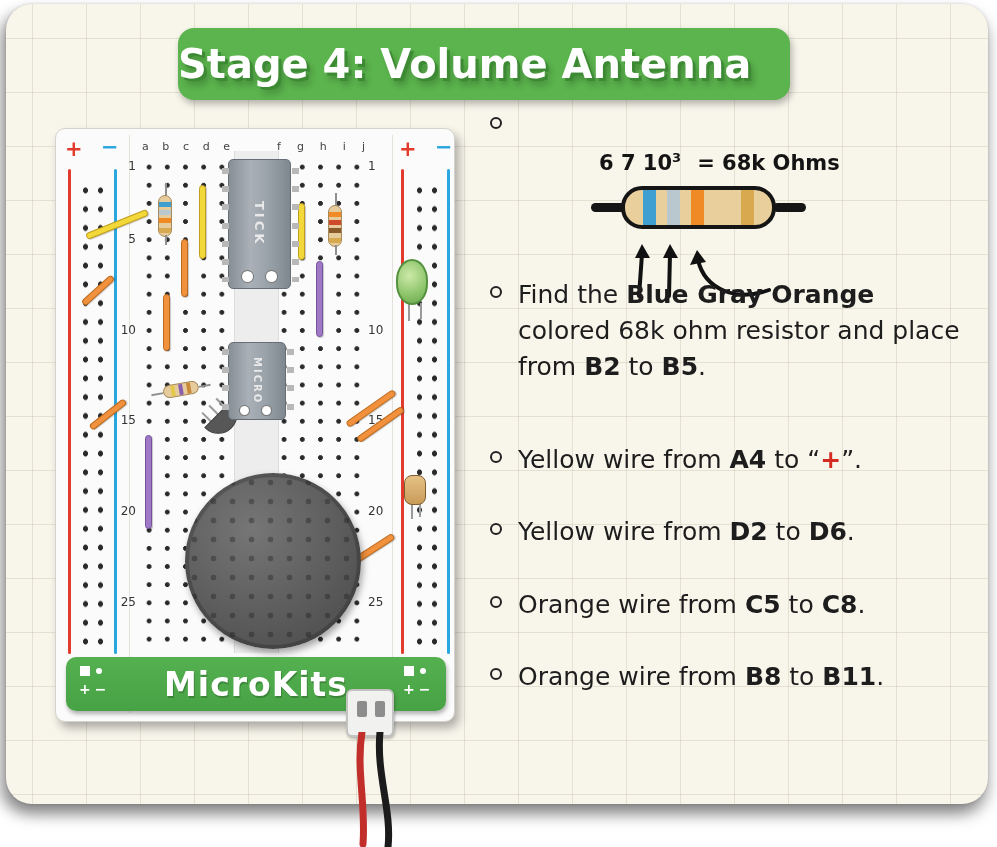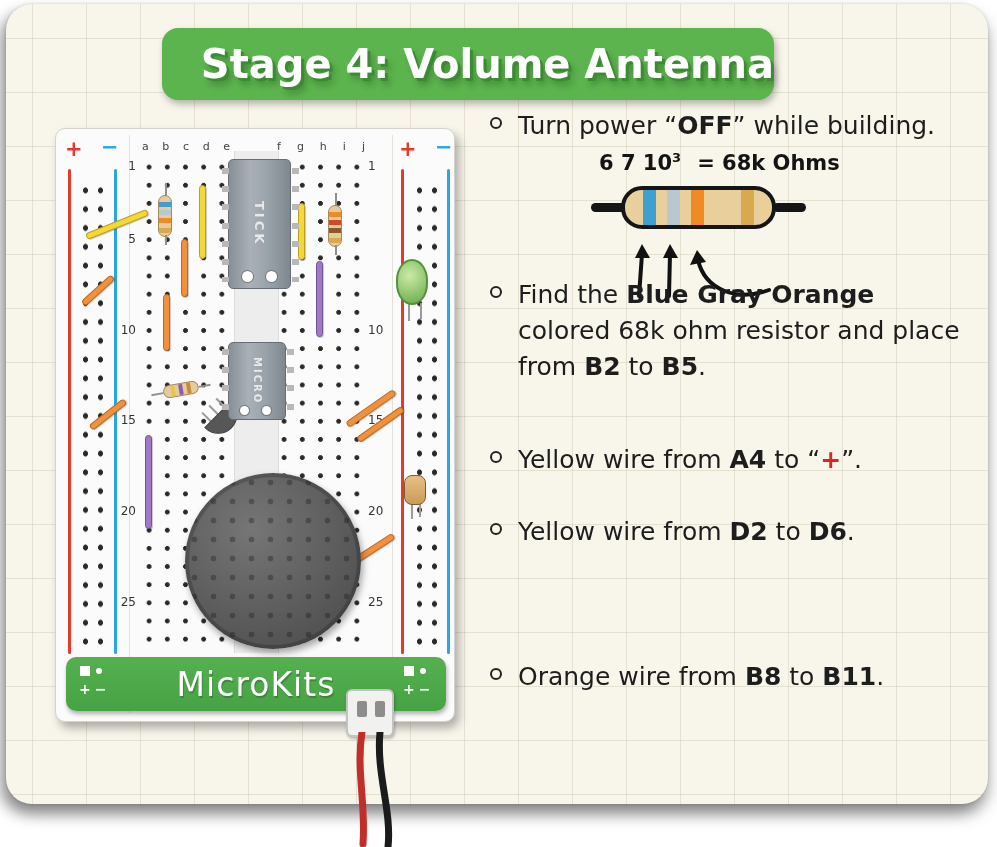--- a/index.html
+++ b/index.html
@@ -5,22 +5,22 @@
   *{margin:0;padding:0;box-sizing:border-box}
   body{font-family:"DejaVu Sans",sans-serif;background:#ffffff}
   .page{position:relative;width:997px;height:847px;background:#ffffff;overflow:hidden}
   .card{position:absolute;left:6px;top:4px;width:982px;height:800px;border-radius:26px;
     background-color:#f8f5eb;
     background-image:linear-gradient(to right, rgba(176,172,146,.28) 1px, transparent 1px),
                      linear-gradient(to bottom, rgba(176,172,146,.28) 1px, transparent 1px);
     background-size:54px 54px;background-position:26px 34px;
     box-shadow:0 10px 16px rgba(0,0,0,.35), -8px 8px 14px rgba(0,0,0,.22), 0 0 3px rgba(0,0,0,.15);}
   
-  .banner{position:absolute;left:156px;top:24px;width:612px;height:72px;background:#5bb44d;border-radius:16px;
-    display:flex;align-items:center;justify-content:flex-end;box-shadow:2px 4px 7px rgba(0,0,0,.28);}
+  .banner{position:absolute;left:172px;top:24px;width:612px;height:72px;background:#5bb44d;border-radius:16px;
+    display:flex;align-items:center;justify-content:flex-start;box-shadow:2px 4px 7px rgba(0,0,0,.28);}
   .banner .ttl{font-size:40px;font-weight:bold;color:#fff;
     text-shadow:3px 3px 0 #3c8a33, 5px 7px 6px rgba(0,0,0,.22);}
   
   .board{position:absolute;left:49px;top:124px;width:400px;height:594px;background:#fbfbfb;
     border:1px solid #d5d3cd;border-radius:10px;box-shadow:4px 6px 10px rgba(0,0,0,.3);}
   .divider{position:absolute;top:6px;bottom:8px;width:1px;background:#e3e1da}
   .vline{position:absolute;width:3px;border-radius:2px}
   .vline.red{background:#e23b2e}
   .vline.blue{background:#2aa7df}
   .rail-sign{position:absolute;font-weight:bold;font-size:21px;line-height:20px}
@@ -59,21 +59,21 @@
     border:1px solid #3c3c3c;border-radius:0 0 19px 19px}
   .t-leg{position:absolute;top:0;width:2px;height:13px;background:#9a9a9a}
   .speaker{position:absolute;left:129px;top:344px;width:176px;height:176px;border-radius:50%;z-index:8;
     background-image:radial-gradient(rgba(25,25,25,.35) 2.6px, transparent 3.2px),
                      radial-gradient(circle at 38% 32%, #767676, #5c5c5c 55%, #474747 100%);
     background-size:19px 19px, 100% 100%;
     box-shadow:inset 0 0 0 4px rgba(0,0,0,.18), 2px 4px 7px rgba(0,0,0,.35)}
   .logo-bar{position:absolute;left:10px;top:528px;width:380px;height:54px;z-index:10;
     background:linear-gradient(#55b050,#46a244);border-radius:10px;
     display:flex;align-items:center;justify-content:center;box-shadow:1px 3px 4px rgba(0,0,0,.3)}
-  .logo-text{color:#fff;font-size:33px;font-weight:normal;letter-spacing:1px;text-shadow:1px 2px 0 rgba(0,0,0,.2)}
+  .logo-text{color:#fff;font-size:33px;font-weight:bold;letter-spacing:1px;text-shadow:1px 2px 0 rgba(0,0,0,.2)}
   .deco{position:absolute;top:9px;width:42px;height:38px}
   .deco .sq{position:absolute;left:2px;top:0;width:10px;height:10px;background:#fff}
   .deco .dt{position:absolute;left:18px;top:2px;width:6px;height:6px;border-radius:50%;background:#fff}
   .deco .pm{position:absolute;left:1px;top:15px;color:#fff;font-size:14px;font-weight:bold;letter-spacing:4px}
   .connector{position:absolute;left:290px;top:560px;width:48px;height:48px;background:#f1f1ef;
     border:2px solid #c2c2c0;border-radius:6px;z-index:30;box-shadow:1px 2px 3px rgba(0,0,0,.25)}
   .connector .slot{position:absolute;top:10px;width:10px;height:16px;background:#8d8d8d;border-radius:2px}
   .wires-svg{position:absolute;left:348px;top:732px;z-index:40}
   
   .instr{position:absolute;left:482px;width:505px;padding-left:30px;font-size:25px;color:#1d1d1d;line-height:36px}
@@ -253,21 +253,20 @@
       </div>
 
       <div class="connector">
         <span class="slot" style="left:9px"></span>
         <span class="slot" style="left:27px"></span>
       </div>
     </div>
 
     <div class="instr" style="top:104px">
       <span class="bullet"></span>
-      <span><span>Turn power “</span><b>OFF</b><span>” while building.</span></span>
     </div>
 
     <div class="res-fig">
       <div class="res-formula">
         <span>6 7 10</span><sup>3</sup><span class="eq">= 68k Ohms</span>
       </div>
       <div class="res-graphic">
         <div class="res-lead" style="left:0;width:34px"></div>
         <div class="res-lead" style="left:182px;width:33px"></div>
         <div class="res-body">
@@ -299,20 +298,24 @@
     <div class="instr" style="top:438px">
       <span class="bullet"></span>
       <span><span>Yellow wire from </span><b>A4</b><span> to “</span><span class="redplus">+</span><span>”.</span></span>
     </div>
 
     <div class="instr" style="top:510px">
       <span class="bullet"></span>
       <span><span>Yellow wire from </span><b>D2</b><span> to </span><b>D6</b><span>.</span></span>
     </div>
 
+    <div class="instr" style="top:583px">
+      <span class="bullet"></span>
+      <span><span>Orange wire from </span><b>C5</b><span> to </span><b>C8</b><span>.</span></span>
+    </div>
 
     <div class="instr" style="top:655px">
       <span class="bullet"></span>
       <span><span>Orange wire from </span><b>B8</b><span> to </span><b>B11</b><span>.</span></span>
     </div>
 
   </div>
 
   <svg class="wires-svg" width="70" height="115" viewBox="0 0 70 115">
     <path d="M14 0 C8 38 18 72 15 112" stroke="#c22f2a" stroke-width="7" fill="none" stroke-linecap="round"></path>

